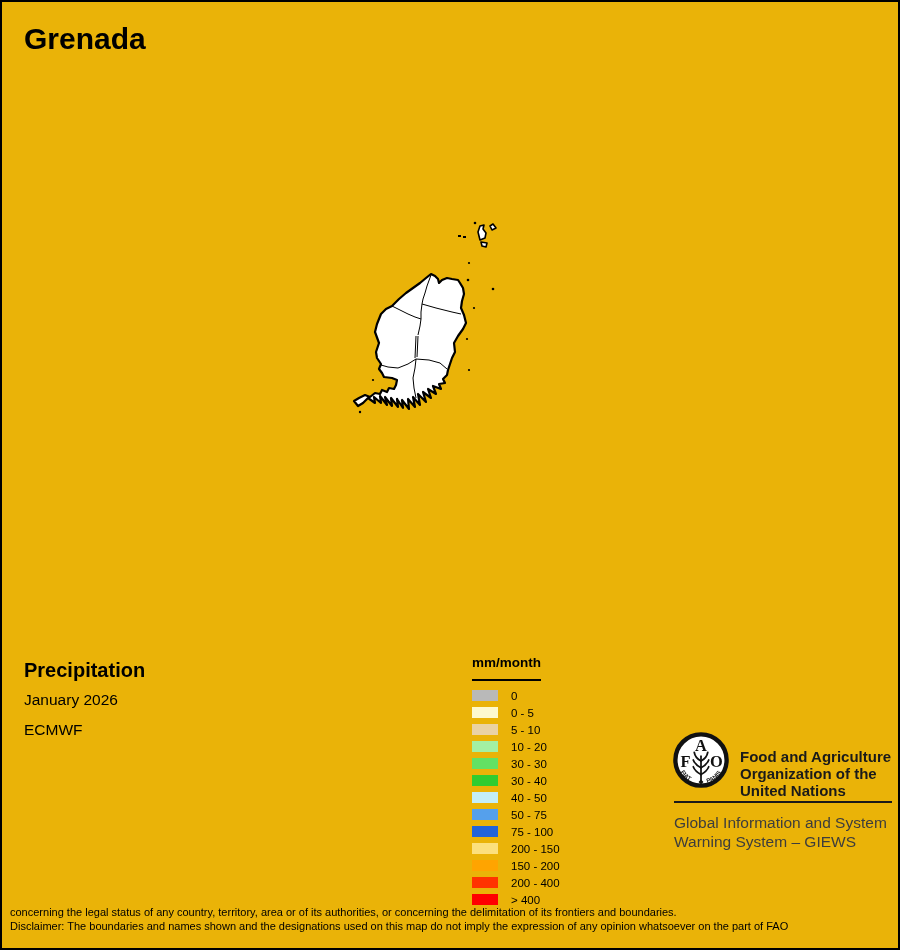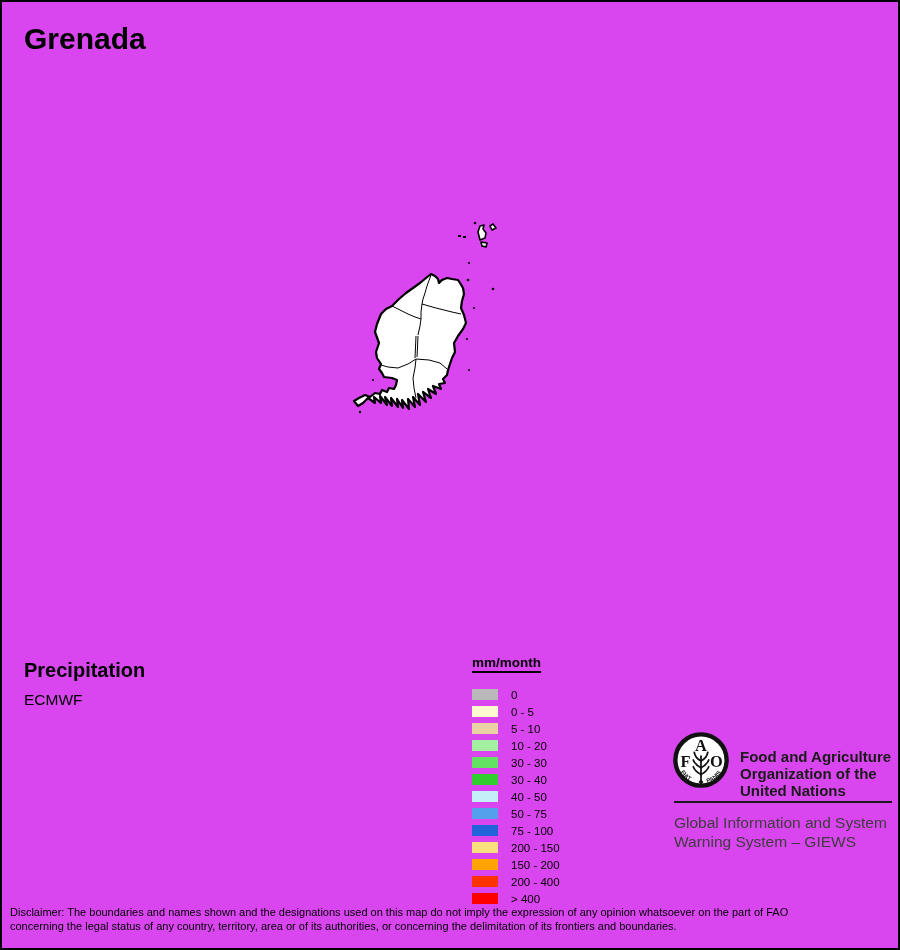--- a/index.html
+++ b/index.html
@@ -3,21 +3,21 @@
 <meta charset="utf-8">
 <style>
   * { margin: 0; padding: 0; box-sizing: border-box; }
   html, body { background: #ffffff; }
   body { font-family: "Liberation Sans", sans-serif; color: #000; }
 
   .page {
     position: relative;
     width: 900px;
     height: 950px;
-    background: #d946ef;
+    background: #eab308;
     border: 2px solid #000000;
     overflow: hidden;
   }
 
   .page-title {
     position: absolute;
     left: 22px;
     top: 20px;
     font-size: 30px;
     font-weight: bold;
@@ -49,22 +49,22 @@
   .legend {
     position: absolute;
     left: 470px;
     top: 651px;
   }
   .legend-title {
     display: inline-block;
     font-size: 13.5px;
     font-weight: bold;
     border-bottom: 2px solid #000;
-    padding-bottom: 1px;
-    margin-bottom: 12px;
+    padding-bottom: 9px;
+    margin-bottom: 5px;
   }
   .legend-rows { margin-top: 1px; }
   .legend-row {
     display: flex;
     align-items: center;
     height: 17px;
   }
   .swatch {
     width: 26px;
     height: 11px;
@@ -163,20 +163,21 @@
       <circle class="isldot" cx="472" cy="306" r="1.1"></circle>
       <circle class="isldot" cx="465" cy="337" r="1.1"></circle>
       <circle class="isldot" cx="467" cy="368" r="1.1"></circle>
       <circle class="isldot" cx="371" cy="378" r="1.1"></circle>
       <circle class="isldot" cx="358" cy="410" r="1.2"></circle>
     </g>
   </svg>
 
   <div class="info-block">
     <div class="product">Precipitation</div>
+    <div>January 2026</div>
     <div>ECMWF</div>
   </div>
 
   <div class="legend">
     <div class="legend-title">mm/month</div>
     <div class="legend-rows">
         <div class="legend-row">
           <span class="swatch" style="background: rgb(185, 185, 185);"></span>
           <span class="legend-label">0</span>
         </div>
@@ -261,17 +262,17 @@
       <div>United Nations</div>
     </div>
     <div class="brand-divider"></div>
     <div class="giews">
       <div>Global Information and System</div>
       <div>Warning System – GIEWS</div>
     </div>
   </div>
 
   <div class="disclaimer">
+    <div>concerning the legal status of any country, territory, area or of its authorities, or concerning the delimitation of its frontiers and boundaries.</div>
     <div>Disclaimer: The boundaries and names shown and the designations used on this map do not imply the expression of any opinion whatsoever on the part of FAO</div>
-    <div>concerning the legal status of any country, territory, area or of its authorities, or concerning the delimitation of its frontiers and boundaries.</div>
   </div>
 
 </div>
 
 </body></html>

